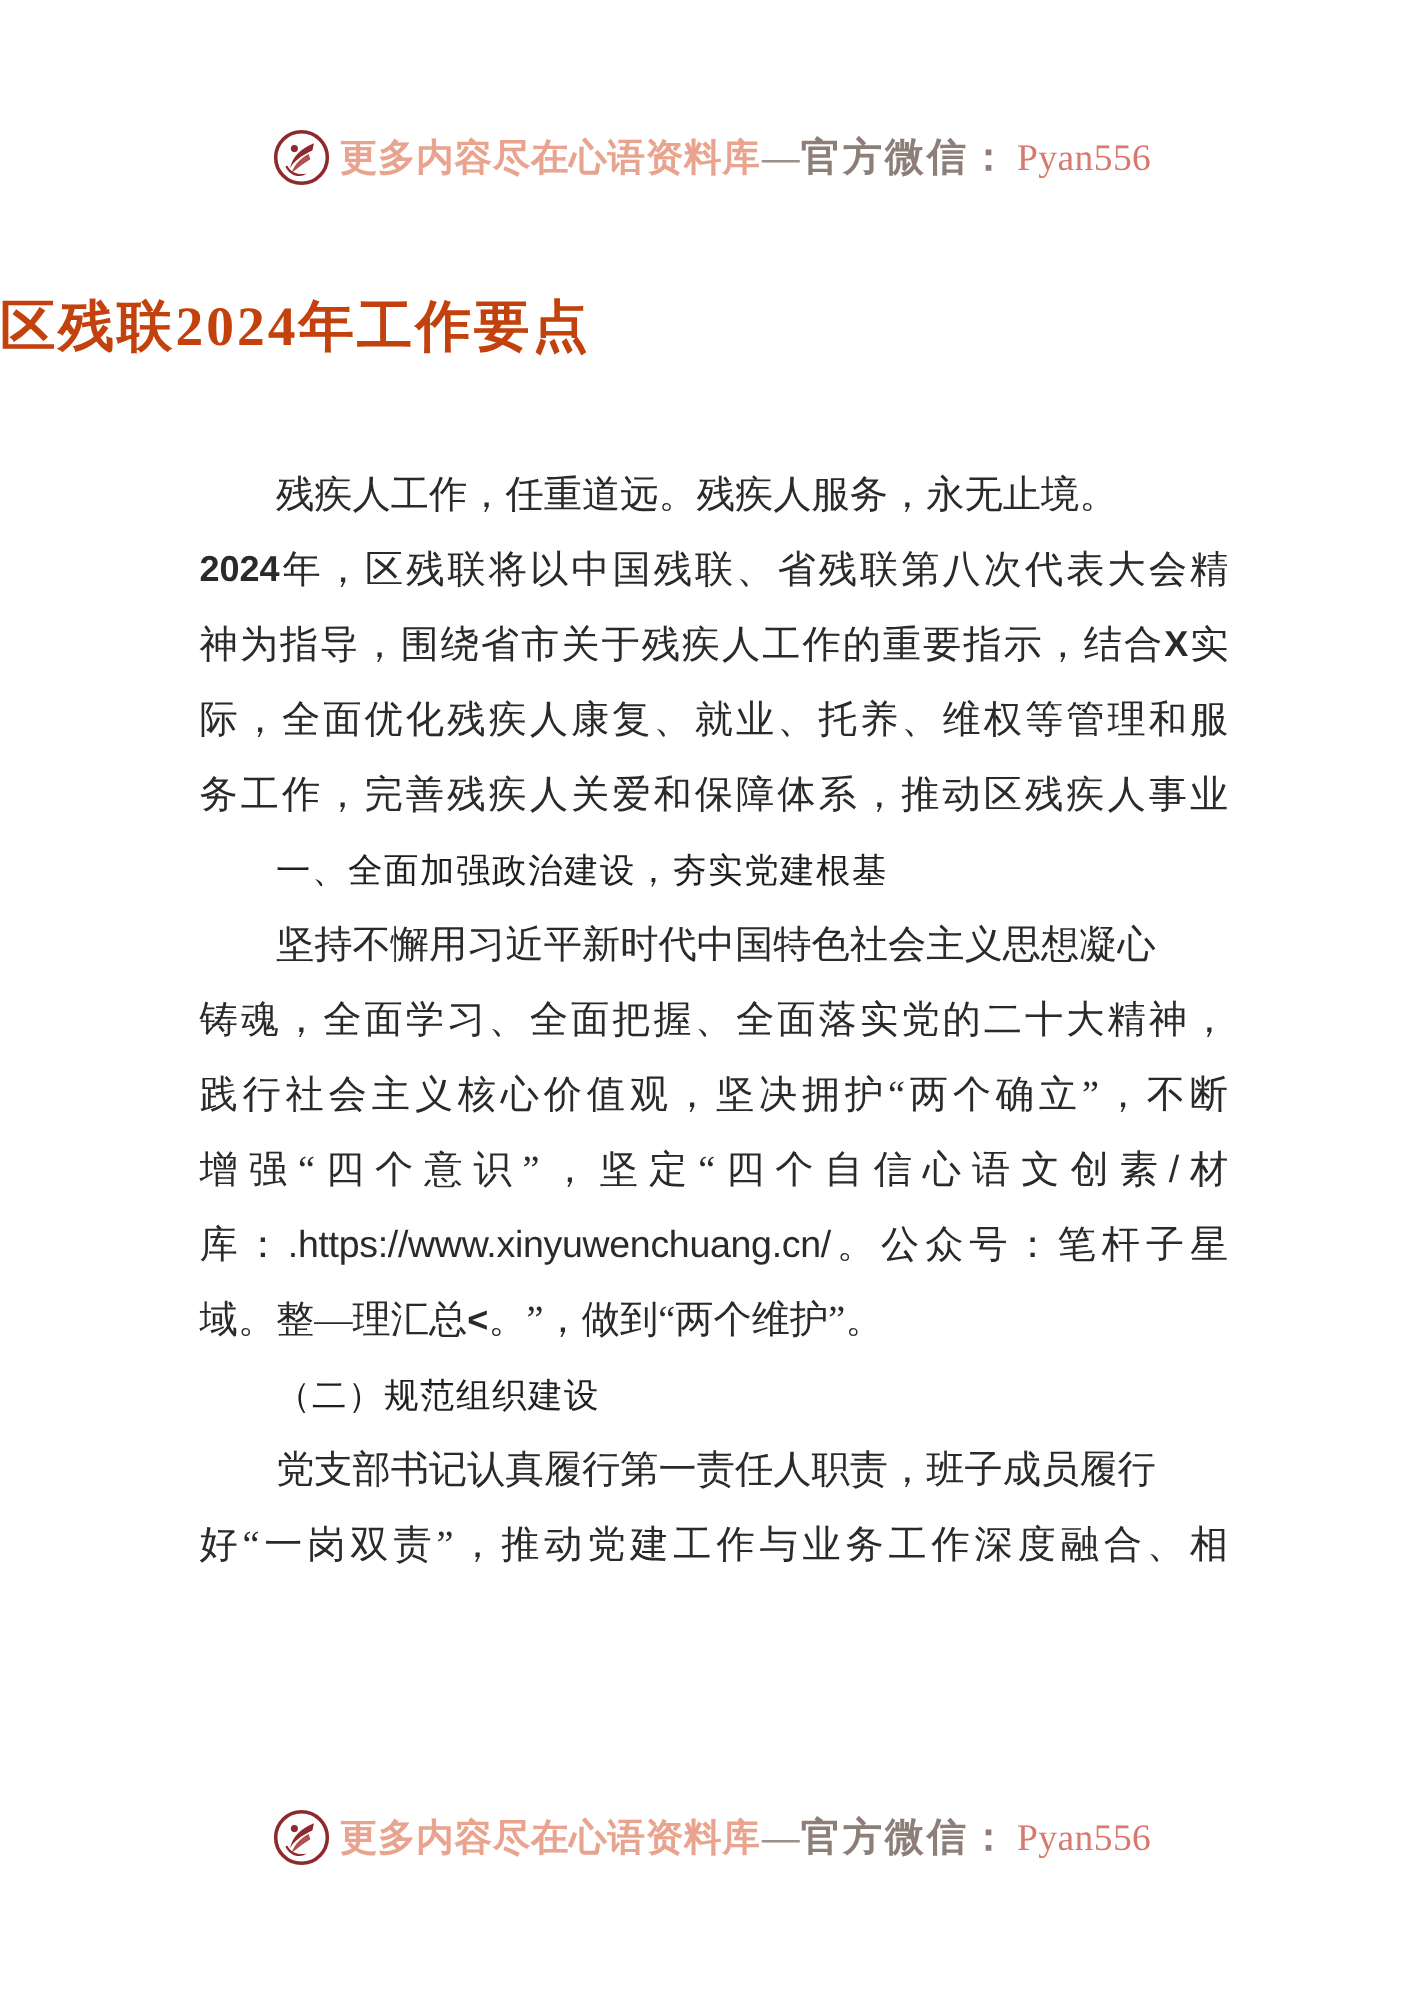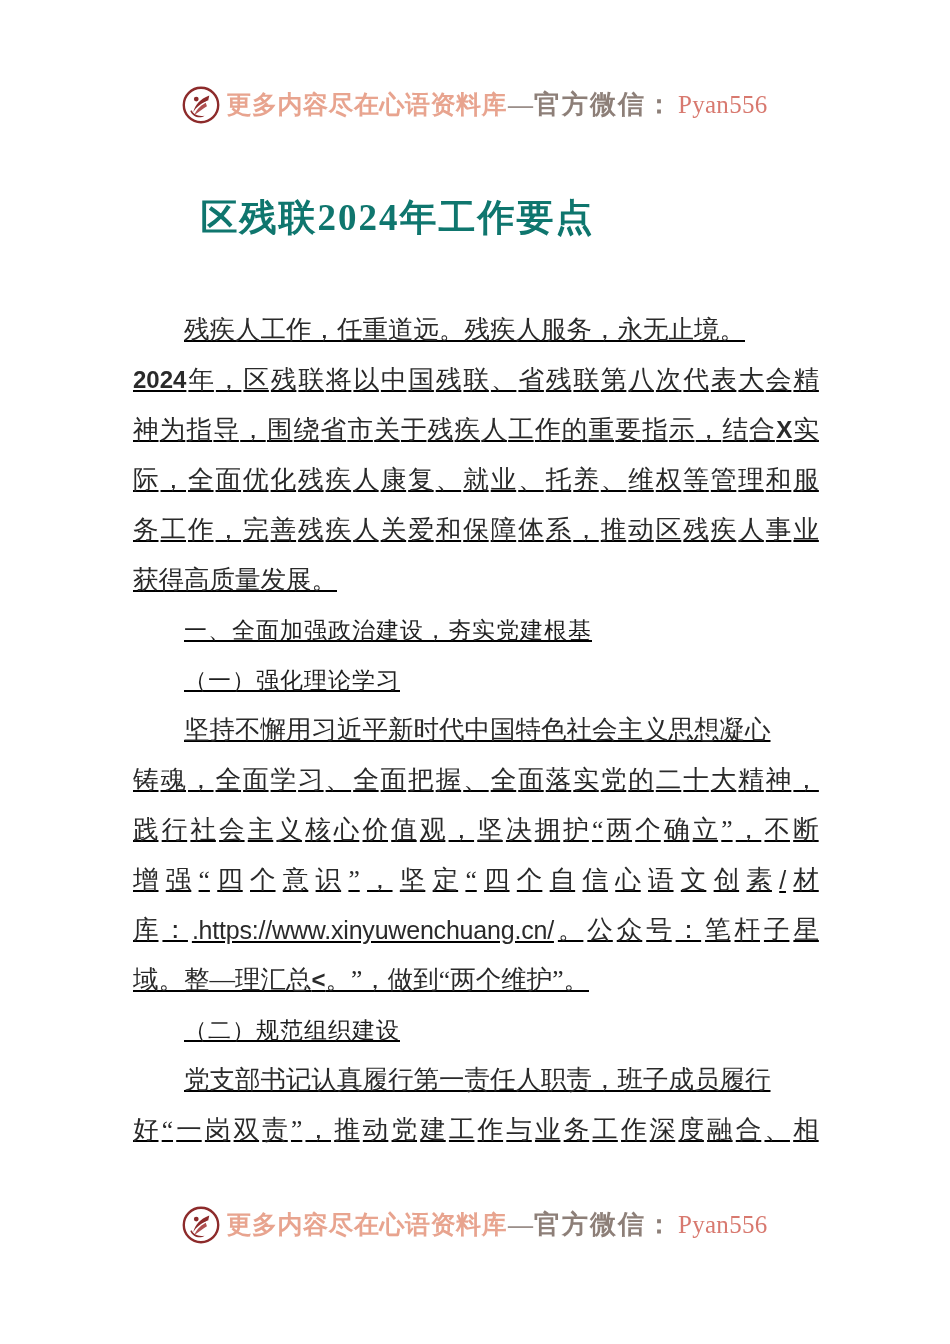--- a/index.html
+++ b/index.html
@@ -81,36 +81,35 @@
     color: #d8796f;
     padding-left: 4px;
   }
 
   
   .doc-title {
     position: absolute;
     top: 168px;
     left: 0;
     width: 795px;
-    text-align: center;
+    text-align: left;
     font-family: "Liberation Serif", "DejaVu Serif", serif;
     font-weight: 700;
     font-size: 37px;
     letter-spacing: 2px;
-    color: #0f766e;
+    color: #c2410c;
     white-space: nowrap;
   }
 
   
   .body-block {
     position: absolute;
     top: 305px;
     left: 133px;
     width: 686px;
-    text-decoration: underline;
   }
 
   .line {
     height: 50px;
     line-height: 50px;
     font-size: 25.5px;
     color: #2a2a2a;
     white-space: pre;
     letter-spacing: 0px;
     font-family: "Liberation Serif", "DejaVu Serif", serif;
@@ -169,23 +168,21 @@
   </div>
 
   <h1 class="doc-title">区残联2024年工作要点</h1>
 
   <div class="body-block">
       <div class="line indent"><span>残疾人工作，任重道远。残疾人服务，永无止境。</span></div>
       <div class="line just"><span class="latin">2024</span><span>年</span><span>，</span><span>区</span><span>残</span><span>联</span><span>将</span><span>以</span><span>中</span><span>国</span><span>残</span><span>联</span><span>、</span><span>省</span><span>残</span><span>联</span><span>第</span><span>八</span><span>次</span><span>代</span><span>表</span><span>大</span><span>会</span><span>精</span></div>
       <div class="line just"><span>神</span><span>为</span><span>指</span><span>导</span><span>，</span><span>围</span><span>绕</span><span>省</span><span>市</span><span>关</span><span>于</span><span>残</span><span>疾</span><span>人</span><span>工</span><span>作</span><span>的</span><span>重</span><span>要</span><span>指</span><span>示</span><span>，</span><span>结</span><span>合</span><span class="latin">X</span><span>实</span></div>
       <div class="line just"><span>际</span><span>，</span><span>全</span><span>面</span><span>优</span><span>化</span><span>残</span><span>疾</span><span>人</span><span>康</span><span>复</span><span>、</span><span>就</span><span>业</span><span>、</span><span>托</span><span>养</span><span>、</span><span>维</span><span>权</span><span>等</span><span>管</span><span>理</span><span>和</span><span>服</span></div>
       <div class="line just"><span>务</span><span>工</span><span>作</span><span>，</span><span>完</span><span>善</span><span>残</span><span>疾</span><span>人</span><span>关</span><span>爱</span><span>和</span><span>保</span><span>障</span><span>体</span><span>系</span><span>，</span><span>推</span><span>动</span><span>区</span><span>残</span><span>疾</span><span>人</span><span>事</span><span>业</span></div>
-      <div class="line"><span>获得高质量发展。</span></div>
       <div class="line heading indent"><span>一、全面加强政治建设，夯实党建根基</span></div>
-      <div class="line heading indent"><span>（一）强化理论学习</span></div>
       <div class="line indent"><span>坚持不懈用习近平新时代中国特色社会主义思想凝心</span></div>
       <div class="line just"><span>铸</span><span>魂</span><span>，</span><span>全</span><span>面</span><span>学</span><span>习</span><span>、</span><span>全</span><span>面</span><span>把</span><span>握</span><span>、</span><span>全</span><span>面</span><span>落</span><span>实</span><span>党</span><span>的</span><span>二</span><span>十</span><span>大</span><span>精</span><span>神</span><span>，</span></div>
       <div class="line just"><span>践</span><span>行</span><span>社</span><span>会</span><span>主</span><span>义</span><span>核</span><span>心</span><span>价</span><span>值</span><span>观</span><span>，</span><span>坚</span><span>决</span><span>拥</span><span>护</span><span>“</span><span>两</span><span>个</span><span>确</span><span>立</span><span>”</span><span>，</span><span>不</span><span>断</span></div>
       <div class="line just"><span>增</span><span>强</span><span>“</span><span>四</span><span>个</span><span>意</span><span>识</span><span>”</span><span>，</span><span>坚</span><span>定</span><span>“</span><span>四</span><span>个</span><span>自</span><span>信</span><span>心</span><span>语</span><span>文</span><span>创</span><span>素</span><span class="url">/</span><span>材</span></div>
       <div class="line just"><span>库</span><span>：</span><span class="url">.https://www.xinyuwenchuang.cn/</span><span>。</span><span>公</span><span>众</span><span>号</span><span>：</span><span>笔</span><span>杆</span><span>子</span><span>星</span></div>
       <div class="line"><span>域。整—理汇总</span><span class="latin">&lt;</span><span>。”，做到“两个维护”。</span></div>
       <div class="line heading indent"><span>（二）规范组织建设</span></div>
       <div class="line indent"><span>党支部书记认真履行第一责任人职责，班子成员履行</span></div>
       <div class="line just"><span>好</span><span>“</span><span>一</span><span>岗</span><span>双</span><span>责</span><span>”</span><span>，</span><span>推</span><span>动</span><span>党</span><span>建</span><span>工</span><span>作</span><span>与</span><span>业</span><span>务</span><span>工</span><span>作</span><span>深</span><span>度</span><span>融</span><span>合</span><span>、</span><span>相</span></div>
     </div>

